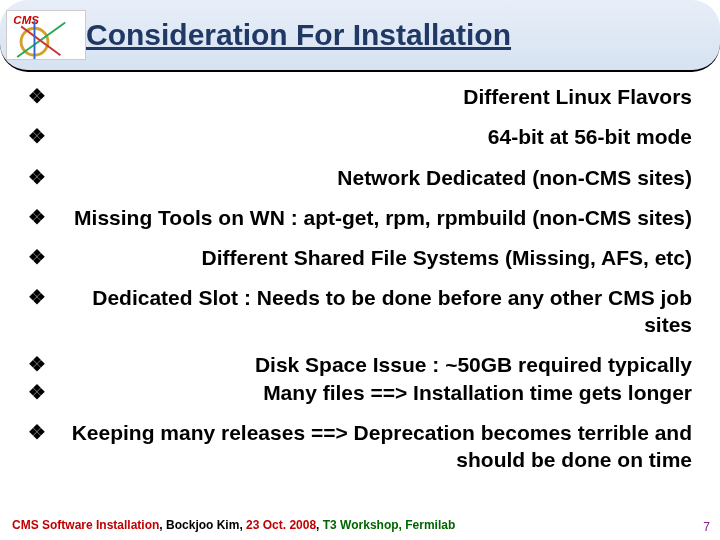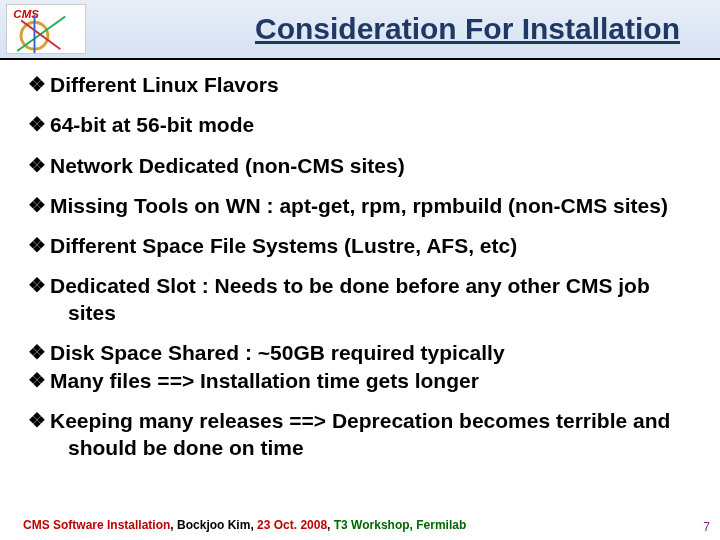--- a/index.html
+++ b/index.html
@@ -1,36 +1,37 @@
 <!DOCTYPE html>
 <html><head>
 <meta charset="utf-8">
 <style>
   * { box-sizing: border-box; margin: 0; padding: 0; }
   html, body { width: 720px; height: 540px; font-family: Arial, Helvetica, sans-serif; background: #fff; overflow: hidden; }
   .slide { width: 720px; height: 540px; position: relative; display: flex; flex-direction: column; }
   .header-band {
     position: relative;
-    height: 60px;
+    height: 72px;
     background: linear-gradient(to bottom, #e8eef8 0%, #d6e2f2 100%);
     border-bottom: 2px solid #000;
     display: flex;
     align-items: center;
+    border-radius: 28px;
   }
   .logo {
     width: 80px; height: 50px;
     margin-left: 6px;
     position: relative;
     background: #fff;
     border: 1px solid #ccc;
   }
   .logo svg { width: 100%; height: 100%; }
   .title {
     flex: 1;
-    text-align: right;
+    text-align: left;
     font-size: 30px;
     font-weight: bold;
     color: #203864;
     padding-right: 40px;
     text-decoration: underline;
     text-decoration-color: #203864;
   }
   .body {
     flex: 1;
     padding: 12px 28px 0 28px;
@@ -46,24 +47,24 @@
   }
   .bullet.tight { margin-bottom: 2px; }
   .bullet.indent .txt { padding-left: 18px; text-indent: -18px; }
   .bmark {
     width: 22px;
     flex-shrink: 0;
     font-size: 20px;
     color: #000;
     line-height: 1.25;
   }
-  .txt { flex: 1; }
+  .txt { flex: 1; text-align: right; }
   .footer {
     position: absolute;
-    left: 23px;
+    left: 12px;
     bottom: 8px;
     right: 8px;
     font-size: 12px;
     font-weight: bold;
   }
   .footer .f1 { color: #c00000; }
   .footer .f2 { color: #000; }
   .footer .f3 { color: #c00000; }
   .footer .f4 { color: #006600; }
   .footer .comma { color: #000; }
@@ -107,29 +108,29 @@
       <div class="bullet">
         <div class="bmark">❖</div>
         <div class="txt">Network Dedicated (non-CMS sites)</div>
       </div>
       <div class="bullet">
         <div class="bmark">❖</div>
         <div class="txt">Missing Tools on WN : apt-get, rpm, rpmbuild (non-CMS sites)</div>
       </div>
       <div class="bullet">
         <div class="bmark">❖</div>
-        <div class="txt">Different Space File Systems (Lustre, AFS, etc)</div>
+        <div class="txt">Different Shared File Systems (Missing, AFS, etc)</div>
       </div>
       <div class="bullet indent">
         <div class="bmark">❖</div>
         <div class="txt">Dedicated Slot : Needs to be done before any other CMS job sites</div>
       </div>
       <div class="bullet tight">
         <div class="bmark">❖</div>
-        <div class="txt">Disk Space Shared : ~50GB required typically</div>
+        <div class="txt">Disk Space Issue : ~50GB required typically</div>
       </div>
       <div class="bullet">
         <div class="bmark">❖</div>
         <div class="txt">Many files ==&gt; Installation time gets longer</div>
       </div>
       <div class="bullet indent">
         <div class="bmark">❖</div>
         <div class="txt">Keeping many releases ==&gt; Deprecation becomes terrible and should be done on time</div>
       </div>
     </div>

